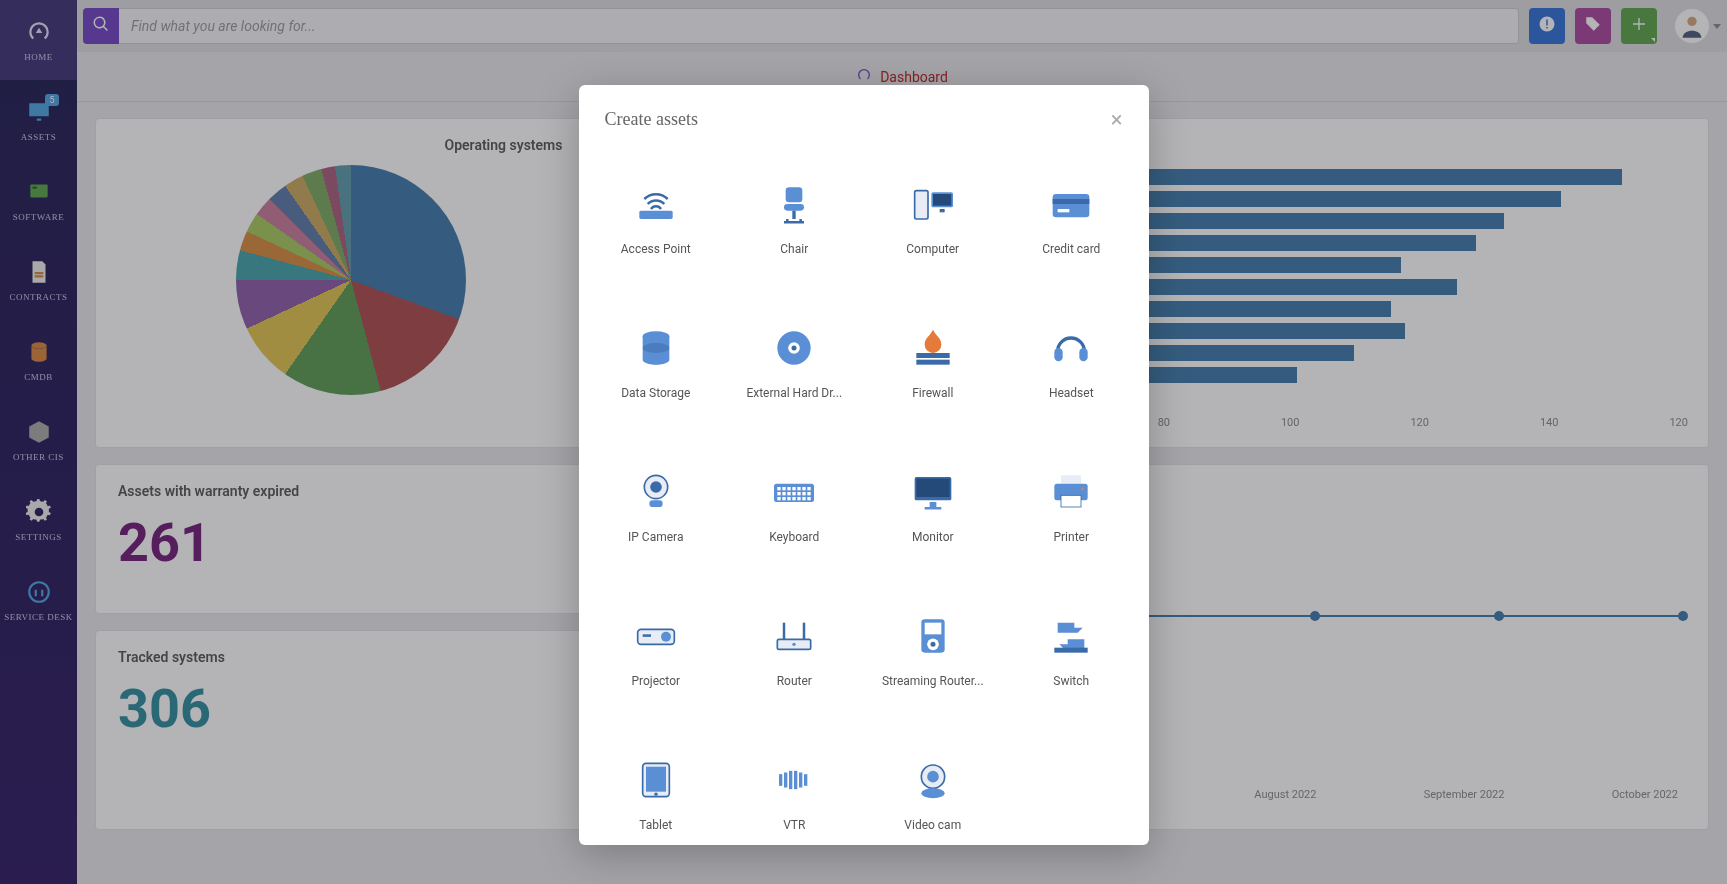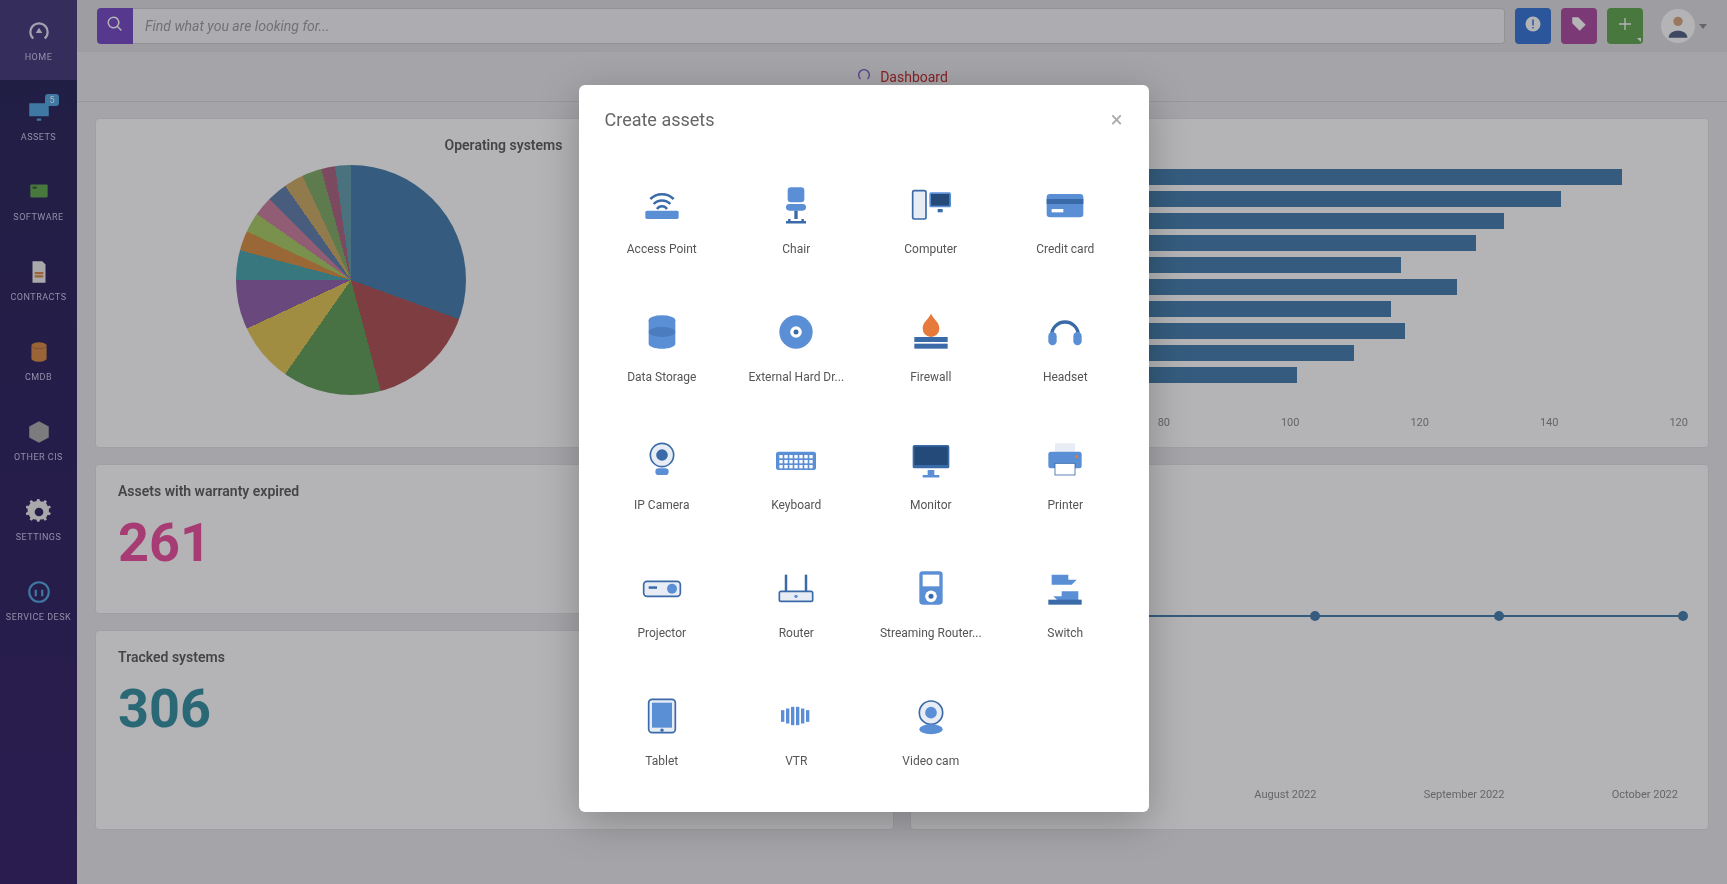--- a/index.html
+++ b/index.html
@@ -7,27 +7,27 @@
 .shell { display: flex; width: 100%; height: 100%; }
 
 
 .sidebar { width: 77px; height: 100%; background: linear-gradient(180deg,#1d1a4e 0%,#2b1660 100%); display:flex; flex-direction:column; }
 .sidebar-item { display:flex; flex-direction:column; align-items:center; justify-content:center; height:80px; color:#c8c4e6; font-size:9px; letter-spacing:0.5px; cursor:pointer; position:relative; }
 .sidebar-item.home { background:#3d3275; }
 .sidebar-icon { width:28px; height:28px; display:flex; align-items:center; justify-content:center; margin-bottom:6px; }
 .sidebar-item svg { fill:#c8c4e6; }
 .sidebar-item.home svg { fill:#e4e2f5; }
 .sidebar-badge { position:absolute; top:14px; right:18px; background:#4aa4e0; color:#fff; font-size:9px; padding:1px 4px; border-radius:3px; }
-.sidebar-label { text-transform:uppercase; text-align:left; }
+.sidebar-label { text-transform:uppercase; text-align:left;font-family:Liberation Serif, serif; }
 
 
 .main { flex:1; display:flex; flex-direction:column; position:relative; }
 
 
-.topbar { height:52px; background:#dededf; display:flex; align-items:center; padding:0 20px; gap:10px; }
+.topbar { height:52px; background:#dededf; display:flex; align-items:center; padding:0 6px; gap:10px; }
 .search-wrap { flex:1; display:flex; align-items:center; gap:0; }
 .search-btn { width:36px; height:36px; background:#6f42c1; border-radius:4px 0 0 4px; display:flex; align-items:center; justify-content:center; cursor:pointer; }
 .search-input { flex:1; height:36px; background:#f5f5f6; border:1px solid #ccc; border-left:none; border-radius:0 4px 4px 0; padding:0 12px; font-size:14px; color:#666; }
 .search-input::placeholder { color:#999; font-style:italic; }
 .top-btn { width:36px; height:36px; border-radius:4px; display:flex; align-items:center; justify-content:center; color:#fff; cursor:pointer; }
 .top-btn.blue { background:#2e6fd6; }
 .top-btn.purple { background:#a8449a; }
 .top-btn.green { background:#5aa444; position:relative; }
 .top-btn .caret { position:absolute; right:2px; bottom:2px; border-left:4px solid transparent; border-top:4px solid #fff; }
 .avatar-wrap { display:flex; align-items:center; gap:4px; margin-left:8px; cursor:pointer; }
@@ -39,21 +39,21 @@
 .tab { flex:1; display:flex; align-items:center; justify-content:center; gap:8px; color:#b91c1c; font-size:14px; cursor:pointer; position:relative; }
 .tab.active::after { content:''; position:absolute; bottom:-1px; left:50%; transform:translateX(-50%); width:0; height:0; border-left:7px solid transparent; border-right:7px solid transparent; border-bottom:7px solid #fff; }
 .tab svg { fill:#6f42c1; }
 .tab.inactive svg { fill:#bdbdbd; }
 
 
 .content { flex:1; padding:16px 18px; display:grid; grid-template-columns:1fr 1fr; grid-template-rows:330px 150px 200px; gap:16px; }
 .card { background:#fff; border:1px solid #e0e0e2; border-radius:4px; padding:18px 22px; position:relative; }
 .card-title { font-size:14px; color:#555; font-weight:600; margin-bottom:12px; }
 .big-number { font-size:54px; font-weight:700; }
-.big-number.red { color:#ec4899; }
+.big-number.red { color:#701a75; }
 .big-number.teal { color:#2b8a9c; }
 .card.os { grid-column:1; grid-row:1; padding-left:40px;text-align:center; }
 .card.locs { grid-column:2; grid-row:1; }
 .card.warranty { grid-column:1; grid-row:2; }
 .card.tracked { grid-column:1; grid-row:3; }
 .card.line { grid-column:2; grid-row:2 / span 2; }
 
 
 .pie { width:230px; height:230px; border-radius:50%; margin:10px 0 0 100px;
   background: conic-gradient(
@@ -83,23 +83,23 @@
 
 .line-area { position:absolute; left:30px; right:30px; top:150px; bottom:60px; }
 .line-track { position:absolute; top:0; left:0; right:0; height:2px; background:#3d78a8; }
 .line-dot { position:absolute; width:10px; height:10px; border-radius:50%; background:#3d78a8; top:-4px; }
 .line-x { position:absolute; left:30px; right:30px; bottom:28px; display:flex; justify-content:space-between; color:#888; font-size:11px; }
 
 
 .overlay { position:absolute; inset:0; background:rgba(40,40,50,0.35); display:flex; align-items:flex-start; justify-content:center; padding-top:85px; }
 .modal { width:570px; background:#fff; border-radius:6px; box-shadow:0 10px 40px rgba(0,0,0,.25); max-height:760px; overflow:hidden; }
 .modal-head { display:flex; align-items:center; justify-content:space-between; padding:22px 26px 10px; }
-.modal-title { font-size:18px; color:#666; font-weight:400; }
+.modal-title { font-size:18px; color:#666; font-weight:400;font-family:Liberation Serif, serif; }
 .modal-close { font-size:22px; color:#aaa; cursor:pointer; }
-.asset-grid { display:grid; grid-template-columns:repeat(4,1fr); padding:10px 16px 20px; }
+.asset-grid { display:grid; grid-template-columns:repeat(4,1fr); padding:10px 16px 20px;gap:16px; }
 .asset-cell { height:128px; display:flex; flex-direction:column; align-items:center; justify-content:center; cursor:pointer; padding:8px; }
 .asset-icon { width:56px; height:56px; display:flex; align-items:center; justify-content:center; margin-bottom:10px; }
 .asset-label { font-size:12px; color:#555; text-align:center; white-space:nowrap; overflow:hidden; text-overflow:ellipsis; max-width:110px; }
 </style>
 </head>
 <body>
 
 <div class="shell">
   <div class="sidebar">
     <div class="sidebar-item home">

